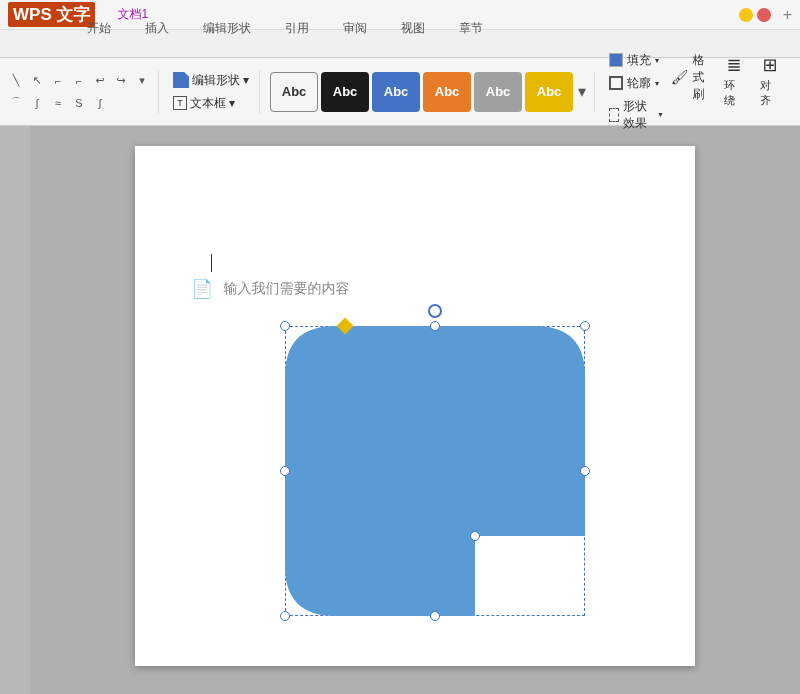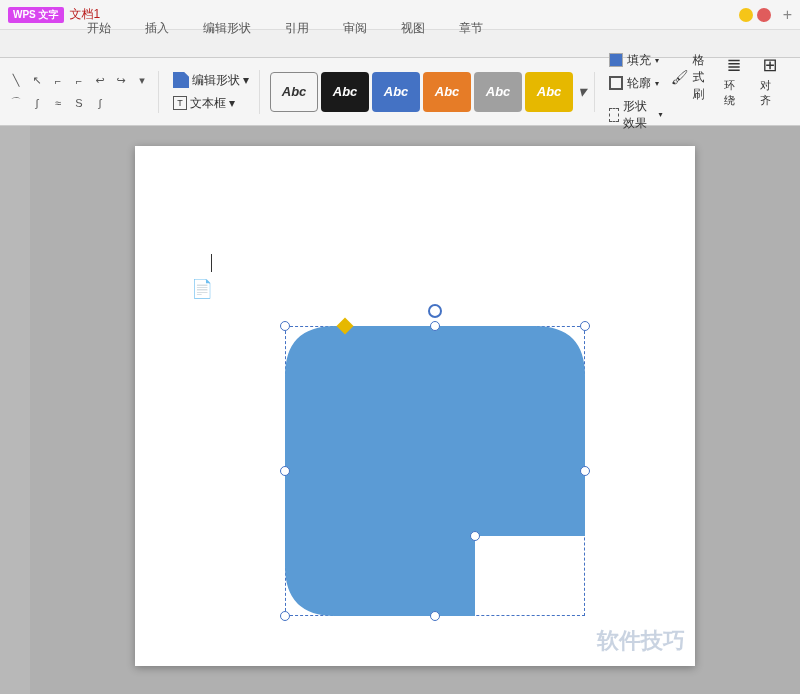--- a/index.html
+++ b/index.html
@@ -9,30 +9,31 @@
     .title-bar {
       height: 30px;
       background: #f5f5f5;
       display: flex;
       align-items: center;
       padding: 0 8px;
       border-bottom: 1px solid #ddd;
       gap: 6px;
     }
     .title-bar-logo {
-      background: #d946ef;
+      background: #c2410c;
       color: white;
-      font-size: 10px;
+      font-size: 17px;
       font-weight: bold;
       padding: 1px 5px;
       border-radius: 2px;
     }
     .title-bar-doc {
       font-size: 12px;
-      color: #b91c1c;
+      color: #a21caf;
+      margin-left: 16px;
     }
     .title-bar-controls {
       margin-left: auto;
       display: flex;
       gap: 4px;
       align-items: center;
     }
     .title-btn {
       width: 14px; height: 14px;
       border-radius: 50%;
@@ -117,21 +118,20 @@
       border-radius: 3px;
     }
 
     
     .ribbon-styles {
       display: flex;
       align-items: center;
       gap: 3px;
       border-right: 1px solid #ddd;
       padding: 0 6px;
-      font-style: italic;
     }
     .style-swatch {
       width: 48px; height: 40px;
       border-radius: 4px;
       display: flex; align-items: center; justify-content: center;
       font-size: 13px;
       font-weight: bold;
       cursor: pointer;
       border: 1px solid transparent;
     }
@@ -471,20 +471,21 @@
 
 <div class="doc-area">
   <div class="doc-sidebar"></div>
   <div class="doc-main">
     <div class="page">
 
       <div class="cursor-line"></div>
 
       <div class="doc-text-area">
         <span class="doc-icon">📄</span>
+        <span class="doc-placeholder">输入我们需要的内容</span>
       </div>
 
       <div class="shape-container">
 
         <div class="selection-border"></div>
 
         <div class="rotate-handle"></div>
 
         <svg width="300" height="290" style="position:absolute;top:0;left:0;">
           <path d="
@@ -507,16 +508,15 @@
         <div class="handle handle-tm"></div>
         <div class="handle handle-tr"></div>
         <div class="handle handle-ml"></div>
         <div class="handle handle-mr"></div>
         <div class="handle handle-bl"></div>
         <div class="handle handle-bm"></div>
 
         <div style="position:absolute;top:210px;left:190px;width:10px;height:10px;border:1.5px solid #4472c4;background:white;border-radius:50%;transform:translate(-50%,-50%);cursor:pointer;"></div>
       </div>
 
-      <div class="watermark">软件技巧</div>
     </div>
   </div>
 </div>
 
 </body></html>

